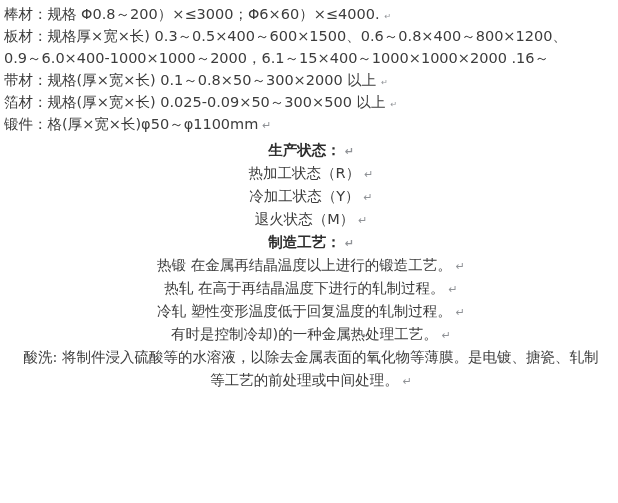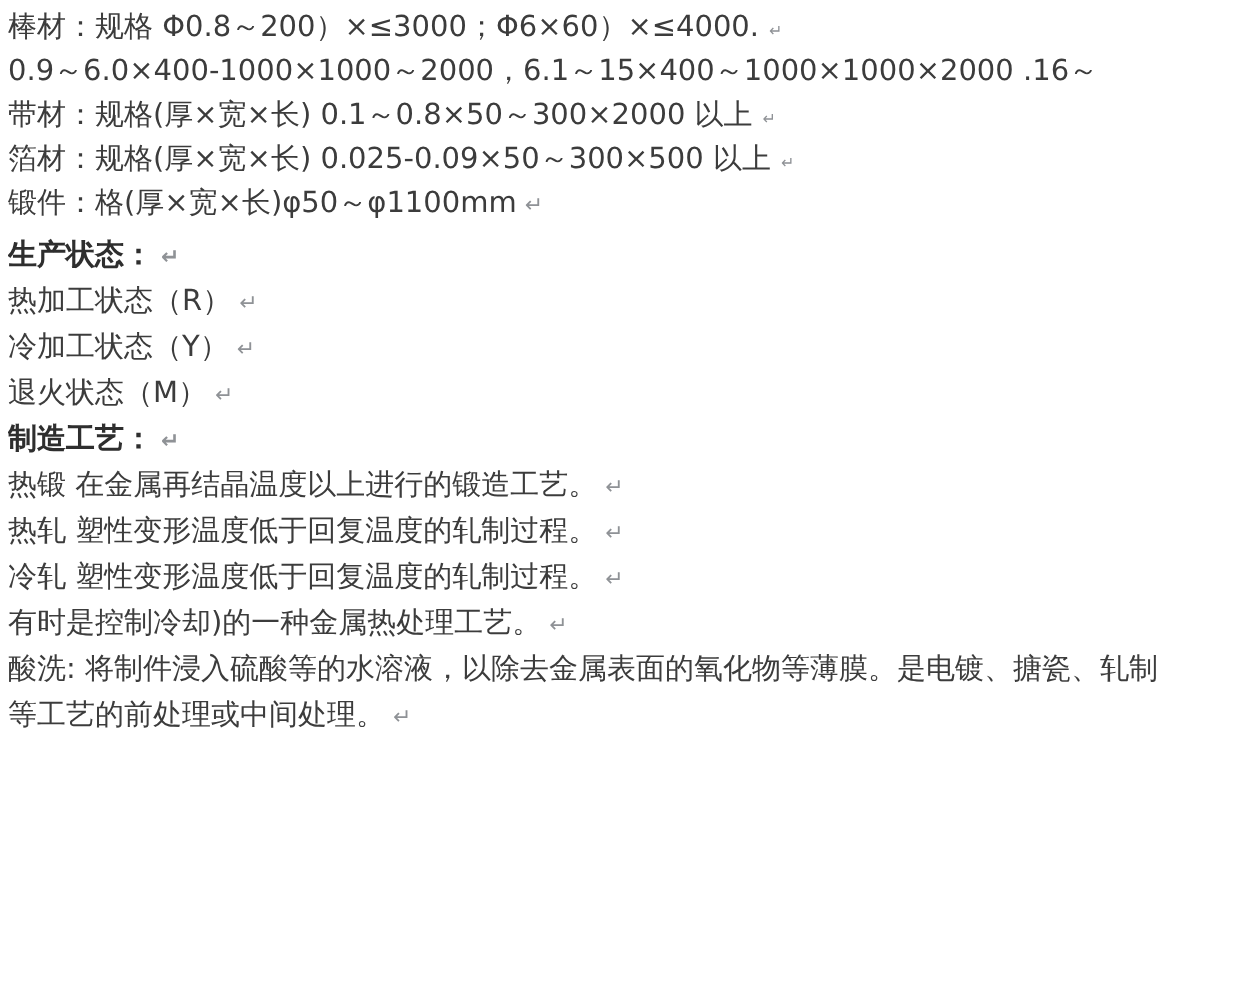--- a/index.html
+++ b/index.html
@@ -28,20 +28,21 @@
     white-space: pre;
     overflow: hidden;
   }
   .line.top {
     line-height: 22px;
     height: 22px;
   }
   .line.bottom {
     line-height: 23px;
     height: 23px;
+    text-align: center;
   }
   .line.bold {
     font-weight: 700;
     color: #2e2e2e;
   }
   .line.indent {
     padding-left: 139px;
   }
   .gap {
     height: 4px;
@@ -55,29 +56,30 @@
   .mark.small {
     font-size: 8px;
     margin-left: 5px;
   }
 </style>
 </head>
 <body>
 
 <div class="doc" id="doc">
     <div class="line top"><span>棒材：规格 Φ0.8～200）×≤3000；Φ6×60）×≤4000.</span><span class="mark small">↵</span></div>
+    <div class="line top"><span>板材：规格厚×宽×长) 0.3～0.5×400～600×1500、0.6～0.8×400～800×1200、</span></div>
     <div class="line top"><span>0.9～6.0×400-1000×1000～2000，6.1～15×400～1000×1000×2000 .16～</span></div>
     <div class="line top"><span>带材：规格(厚×宽×长) 0.1～0.8×50～300×2000 以上</span><span class="mark small">↵</span></div>
     <div class="line top"><span>箔材：规格(厚×宽×长) 0.025-0.09×50～300×500 以上</span><span class="mark small">↵</span></div>
     <div class="line top"><span>锻件：格(厚×宽×长)φ50～φ1100mm</span><span class="mark">↵</span></div>
     <div class="gap"></div>
     <div class="line bottom bold"><span>生产状态：</span><span class="mark">↵</span></div>
     <div class="line bottom"><span>热加工状态（R）</span><span class="mark">↵</span></div>
     <div class="line bottom"><span>冷加工状态（Y）</span><span class="mark">↵</span></div>
     <div class="line bottom"><span>退火状态（M）</span><span class="mark">↵</span></div>
     <div class="line bottom bold"><span>制造工艺：</span><span class="mark">↵</span></div>
     <div class="line bottom"><span>热锻 在金属再结晶温度以上进行的锻造工艺。</span><span class="mark">↵</span></div>
-    <div class="line bottom"><span>热轧 塑性变形温度低于回复温度的轧制过程。</span><span class="mark">↵</span></div>
+    <div class="line bottom"><span>热轧 在高于再结晶温度下进行的轧制过程。</span><span class="mark">↵</span></div>
     <div class="line bottom"><span>冷轧 塑性变形温度低于回复温度的轧制过程。</span><span class="mark">↵</span></div>
     <div class="line bottom"><span>有时是控制冷却)的一种金属热处理工艺。</span><span class="mark">↵</span></div>
     <div class="line bottom"><span>酸洗: 将制件浸入硫酸等的水溶液，以除去金属表面的氧化物等薄膜。是电镀、搪瓷、轧制</span></div>
     <div class="line bottom"><span>等工艺的前处理或中间处理。</span><span class="mark">↵</span></div>
   </div>
 
 </body></html>

